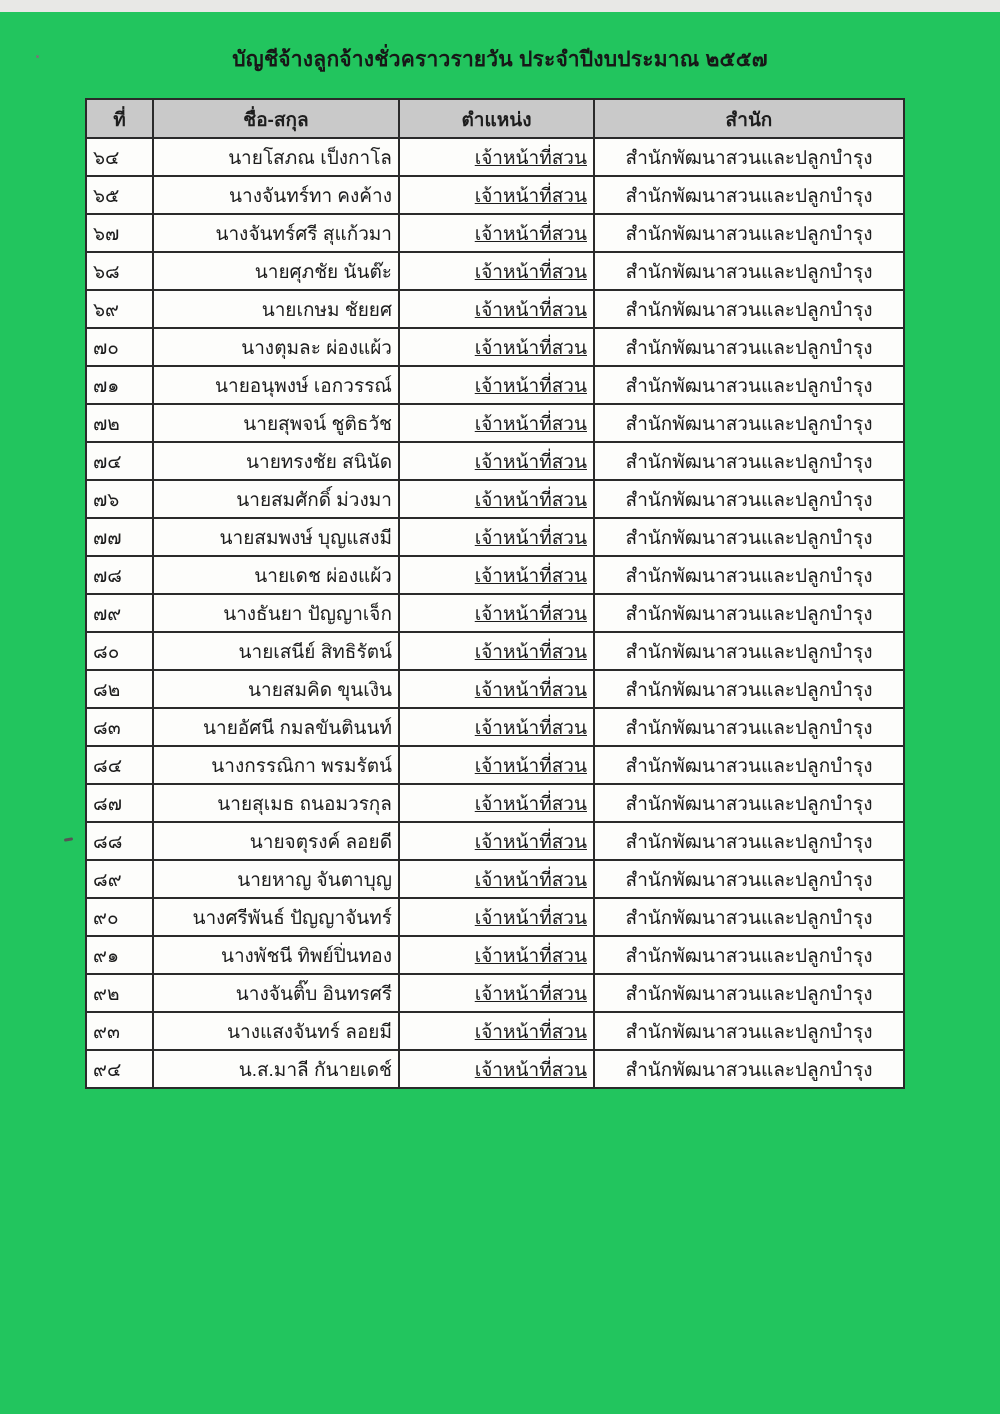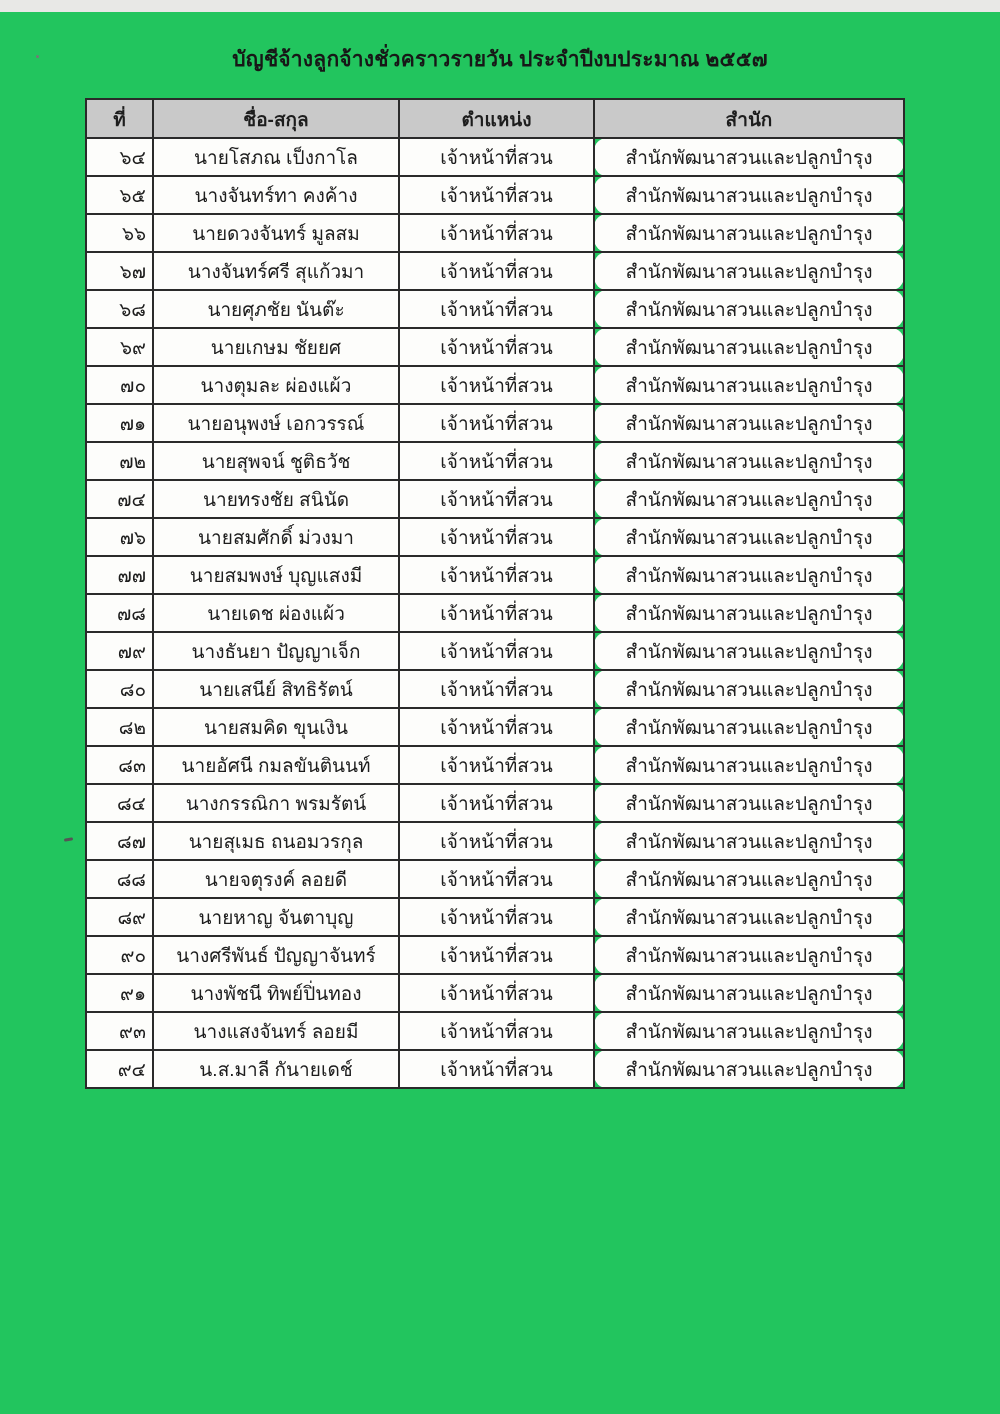--- a/index.html
+++ b/index.html
@@ -48,24 +48,24 @@
     height: 37px;
     background: #c9c9c9;
     font-weight: bold;
     font-size: 19px;
     text-align: center;
   }
   table.roster td {
     height: 36px;
     background: #fdfdfb;
   }
-  td.c0 { text-align: right; }
-  td.c1 { text-align: center; padding-left: 8px; }
-  td.c2 { text-align: center; }
-  td.c3 { text-align: center; border-radius: 13px; }
+  td.c0 { text-align: left; }
+  td.c1 { text-align: right; padding-left: 8px; }
+  td.c2 { text-align: right; text-decoration: underline; }
+  td.c3 { text-align: center; }
   col.w0 { width: 67px; }
   col.w1 { width: 246px; }
   col.w2 { width: 195px; }
   col.w3 { width: 310px; }
   .artifact-dash {
     position: absolute;
     left: 64px;
     top: 826px;
     width: 9px;
     height: 3px;
@@ -114,26 +114,20 @@
           <td class="c2">เจ้าหน้าที่สวน</td>
           <td class="c3">สำนักพัฒนาสวนและปลูกบำรุง</td>
         </tr>
         <tr>
           <td class="c0">๖๕</td>
           <td class="c1">นางจันทร์ทา  คงค้าง</td>
           <td class="c2">เจ้าหน้าที่สวน</td>
           <td class="c3">สำนักพัฒนาสวนและปลูกบำรุง</td>
         </tr>
         <tr>
-          <td class="c0">๖๖</td>
-          <td class="c1">นายดวงจันทร์ มูลสม</td>
-          <td class="c2">เจ้าหน้าที่สวน</td>
-          <td class="c3">สำนักพัฒนาสวนและปลูกบำรุง</td>
-        </tr>
-        <tr>
           <td class="c0">๖๗</td>
           <td class="c1">นางจันทร์ศรี  สุแก้วมา</td>
           <td class="c2">เจ้าหน้าที่สวน</td>
           <td class="c3">สำนักพัฒนาสวนและปลูกบำรุง</td>
         </tr>
         <tr>
           <td class="c0">๖๘</td>
           <td class="c1">นายศุภชัย  นันต๊ะ</td>
           <td class="c2">เจ้าหน้าที่สวน</td>
           <td class="c3">สำนักพัฒนาสวนและปลูกบำรุง</td>
@@ -236,20 +230,26 @@
         </tr>
         <tr>
           <td class="c0">๙๐</td>
           <td class="c1">นางศรีพันธ์  ปัญญาจันทร์</td>
           <td class="c2">เจ้าหน้าที่สวน</td>
           <td class="c3">สำนักพัฒนาสวนและปลูกบำรุง</td>
         </tr>
         <tr>
           <td class="c0">๙๑</td>
           <td class="c1">นางพัชนี  ทิพย์ปิ่นทอง</td>
+          <td class="c2">เจ้าหน้าที่สวน</td>
+          <td class="c3">สำนักพัฒนาสวนและปลูกบำรุง</td>
+        </tr>
+        <tr>
+          <td class="c0">๙๒</td>
+          <td class="c1">นางจันติ๊บ  อินทรศรี</td>
           <td class="c2">เจ้าหน้าที่สวน</td>
           <td class="c3">สำนักพัฒนาสวนและปลูกบำรุง</td>
         </tr>
         <tr>
           <td class="c0">๙๓</td>
           <td class="c1">นางแสงจันทร์ ลอยมี</td>
           <td class="c2">เจ้าหน้าที่สวน</td>
           <td class="c3">สำนักพัฒนาสวนและปลูกบำรุง</td>
         </tr>
         <tr>

